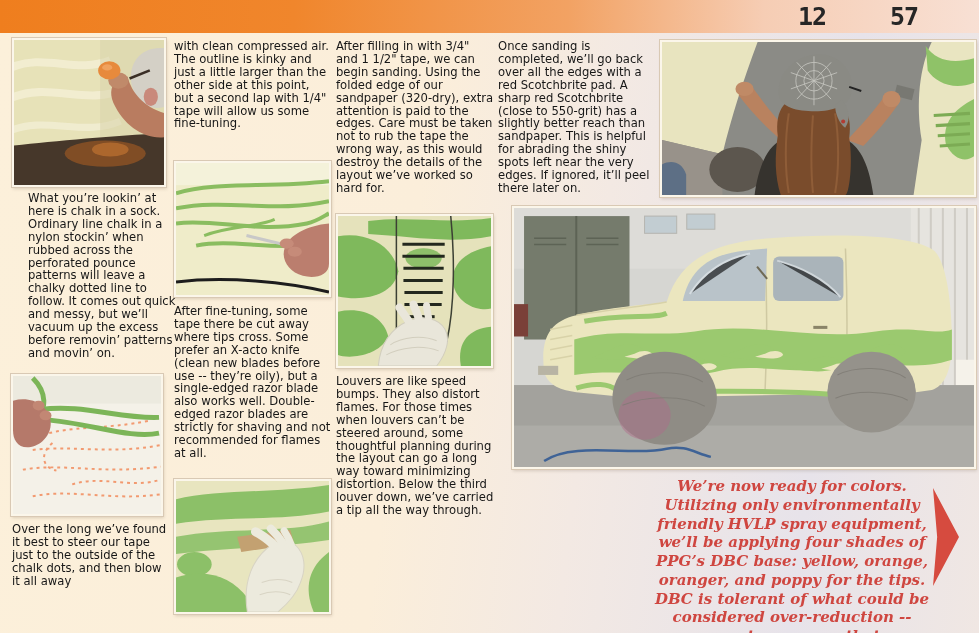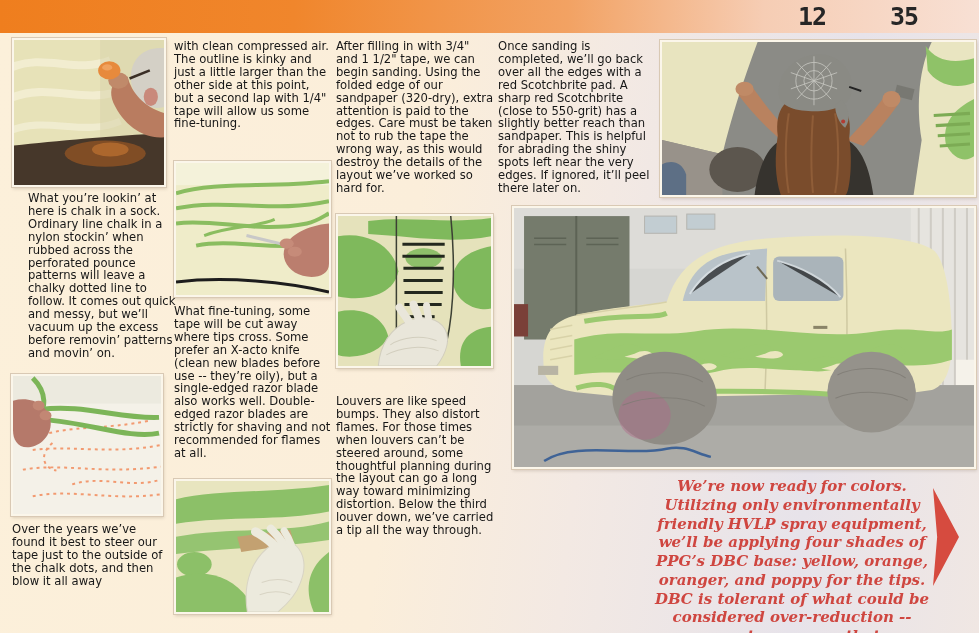--- a/index.html
+++ b/index.html
@@ -38,21 +38,21 @@
     clip-path:polygon(0 0,100% 50%,0 100%,16% 50%);
   }
 </style>
 </head>
 <body>
 
 <div class="page">
 
   <div class="topbar">
     <span class="pagenum left">12</span>
-    <span class="pagenum right">35</span>
+    <span class="pagenum right">57</span>
   </div>
 
   <div class="photo" style="left:12px;top:38px;width:154px;height:149px;">
     <svg viewBox="0 0 148 143" preserveAspectRatio="none">
       <rect width="148" height="143" fill="#e7e2b8"></rect>
       <path d="M-5,28 C30,12 60,34 95,20" stroke="#f3efd4" stroke-width="8" fill="none" opacity=".85"></path>
       <path d="M-5,58 C35,40 70,66 110,48" stroke="#f3efd4" stroke-width="8" fill="none" opacity=".85"></path>
       <path d="M-5,90 C30,74 70,96 105,80" stroke="#f3efd4" stroke-width="7" fill="none" opacity=".8"></path>
       <path d="M85,0 L148,0 L148,100 L85,108 Z" fill="#d9d4ac" opacity=".55"></path>
       <path d="M0,104 C40,100 100,94 148,92 L148,143 L0,143 Z" fill="#46372a"></path>
@@ -82,42 +82,42 @@
       <path d="M40,68 C28,78 28,92 44,96" stroke="#f29a70" stroke-width="2" stroke-dasharray="3 4" fill="none"></path>
       <path d="M20,2 C36,18 32,34 26,42" stroke="#7cb558" stroke-width="5" fill="none"></path>
       <path d="M28,34 C70,28 110,44 148,42" stroke="#7cb558" stroke-width="5" fill="none"></path>
       <path d="M30,44 C80,48 118,64 148,58" stroke="#7cb558" stroke-width="5" fill="none"></path>
       <path d="M0,25 C20,20 35,30 38,45 C40,58 30,70 18,72 C5,74 0,65 0,55 Z" fill="#b5796a"></path>
       <ellipse cx="33" cy="40" rx="6" ry="5" fill="#c28774"></ellipse>
       <ellipse cx="26" cy="30" rx="6" ry="5" fill="#c28774"></ellipse>
     </svg>
   </div>
 
-  <p class="body-text" style="left:12px;top:523px;width:157px;">Over the years we’ve found it best to steer our tape just to the outside of the chalk dots, and then blow it all away</p>
+  <p class="body-text" style="left:12px;top:523px;width:157px;">Over the long we’ve found it best to steer our tape just to the outside of the chalk dots, and then blow it all away</p>
 
   <p class="body-text" style="left:174px;top:40px;width:158px;">with clean compressed air. The outline is kinky and just a little larger than the other side at this point, but a second lap with 1/4" tape will allow us some fine-tuning.</p>
 
   <div class="photo" style="left:174px;top:161px;width:157px;height:136px;">
     <svg viewBox="0 0 152 131" preserveAspectRatio="none">
       <rect width="152" height="131" fill="#efecc9"></rect>
       <rect width="152" height="22" fill="#f4f2da"></rect>
       <path d="M0,30 C40,18 90,25 152,18" stroke="#8abd60" stroke-width="4" fill="none"></path>
       <path d="M0,45 C50,35 100,50 152,38" stroke="#8abd60" stroke-width="4" fill="none"></path>
       <path d="M0,60 C40,55 80,70 130,60 C140,58 148,52 152,50" stroke="#8abd60" stroke-width="4" fill="none"></path>
       <path d="M20,82 C60,74 100,90 152,77" stroke="#8abd60" stroke-width="4" fill="none"></path>
       <path d="M28,72 C55,62 80,64 98,56" stroke="#8abd60" stroke-width="3" fill="none"></path>
       <path d="M0,118 C50,112 110,118 152,128" stroke="#1d1d1d" stroke-width="3" fill="none"></path>
       <path d="M70,72 L112,82" stroke="#c8c8c8" stroke-width="3" fill="none"></path>
       <path d="M152,60 C130,62 112,72 108,84 C104,96 112,108 126,112 C138,115 152,112 152,100 Z" fill="#bb7e6e"></path>
       <ellipse cx="110" cy="80" rx="7" ry="5" fill="#c68b79"></ellipse>
       <ellipse cx="118" cy="88" rx="7" ry="5" fill="#c68b79"></ellipse>
     </svg>
   </div>
 
-  <p class="body-text" style="left:174px;top:305px;width:158px;">What fine-tuning, some tape will be cut away where tips cross. Some prefer an X-acto knife (clean new blades before use -- they’re oily), but a single-edged razor blade also works well. Double-edged razor blades are strictly for shaving and not recommended for flames at all.</p>
+  <p class="body-text" style="left:174px;top:305px;width:158px;">After fine-tuning, some tape there be cut away where tips cross. Some prefer an X-acto knife (clean new blades before use -- they’re oily), but a single-edged razor blade also works well. Double-edged razor blades are strictly for shaving and not recommended for flames at all.</p>
 
   <div class="photo" style="left:174px;top:479px;width:157px;height:135px;">
     <svg viewBox="0 0 150 129" preserveAspectRatio="none">
       <rect width="150" height="129" fill="#e8e5bf"></rect>
       <path d="M0,18 C40,8 100,12 150,4 L150,30 C100,40 50,34 0,42 Z" fill="#8cc068"></path>
       <path d="M0,55 C50,45 110,52 150,40 L150,58 C100,66 40,66 0,72 Z" fill="#8cc068" opacity=".9"></path>
       <ellipse cx="18" cy="82" rx="17" ry="12" fill="#8cc068"></ellipse>
       <path d="M0,95 C30,85 55,95 70,115 L70,129 L0,129 Z" fill="#8cc068"></path>
       <path d="M150,70 C130,85 125,105 135,129 L150,129 Z" fill="#8cc068"></path>
       <polygon points="60,55 112,48 116,62 64,70" fill="#c3a171"></polygon>
@@ -152,21 +152,21 @@
       <line x1="67" y1="100" x2="96" y2="100" stroke="#23281e" stroke-width="3"></line>
       <path d="M40,149 C42,128 52,112 70,104 C85,98 100,102 106,112 C112,122 108,136 98,149 Z" fill="#e9e6da" stroke="#d2cebe" stroke-width="1"></path>
       <path d="M70,104 C66,98 63,94 61,91" stroke="#e9e6da" stroke-width="8" stroke-linecap="round" fill="none"></path>
       <path d="M80,101 C78,95 76,91 75,88" stroke="#e9e6da" stroke-width="8" stroke-linecap="round" fill="none"></path>
       <path d="M90,101 C89,96 88,92 88,89" stroke="#e9e6da" stroke-width="7" stroke-linecap="round" fill="none"></path>
       <path d="M52,128 C64,120 84,118 98,124" stroke="#d2cebe" stroke-width="1" fill="none"></path>
       <path d="M48,138 C62,130 84,128 100,134" stroke="#d2cebe" stroke-width="1" fill="none"></path>
     </svg>
   </div>
 
-  <p class="body-text" style="left:336px;top:375px;width:158px;margin-top:20px;">Louvers are like speed bumps. They also distort flames. For those times when louvers can’t be steered around, some thoughtful planning during the layout can go a long way toward minimizing distortion. Below the third louver down, we’ve carried a tip all the way through.</p>
+  <p class="body-text" style="left:336px;top:375px;width:158px;">Louvers are like speed bumps. They also distort flames. For those times when louvers can’t be steered around, some thoughtful planning during the layout can go a long way toward minimizing distortion. Below the third louver down, we’ve carried a tip all the way through.</p>
 
   <p class="body-text" style="left:498px;top:40px;width:160px;">Once sanding is completed, we’ll go back over all the edges with a red Scotchbrite pad. A sharp red Scotchbrite (close to 550-grit) has a slightly better reach than sandpaper. This is helpful for abrading the shiny spots left near the very edges. If ignored, it’ll peel there later on.</p>
 
   <div class="photo" style="left:660px;top:40px;width:316px;height:157px;">
     <svg viewBox="0 0 310 150" preserveAspectRatio="none">
       <rect width="310" height="150" fill="#8b8b86"></rect>
       <path d="M0,0 L95,0 C80,40 70,70 60,110 L0,96 Z" fill="#e8e4bf"></path>
       <path d="M0,96 L60,110 L60,150 L0,150 Z" fill="#98928a"></path>
       <path d="M250,150 L255,118 L310,110 L310,150 Z" fill="#9b958d"></path>
       <ellipse cx="75" cy="125" rx="28" ry="22" fill="#5c564e"></ellipse>

